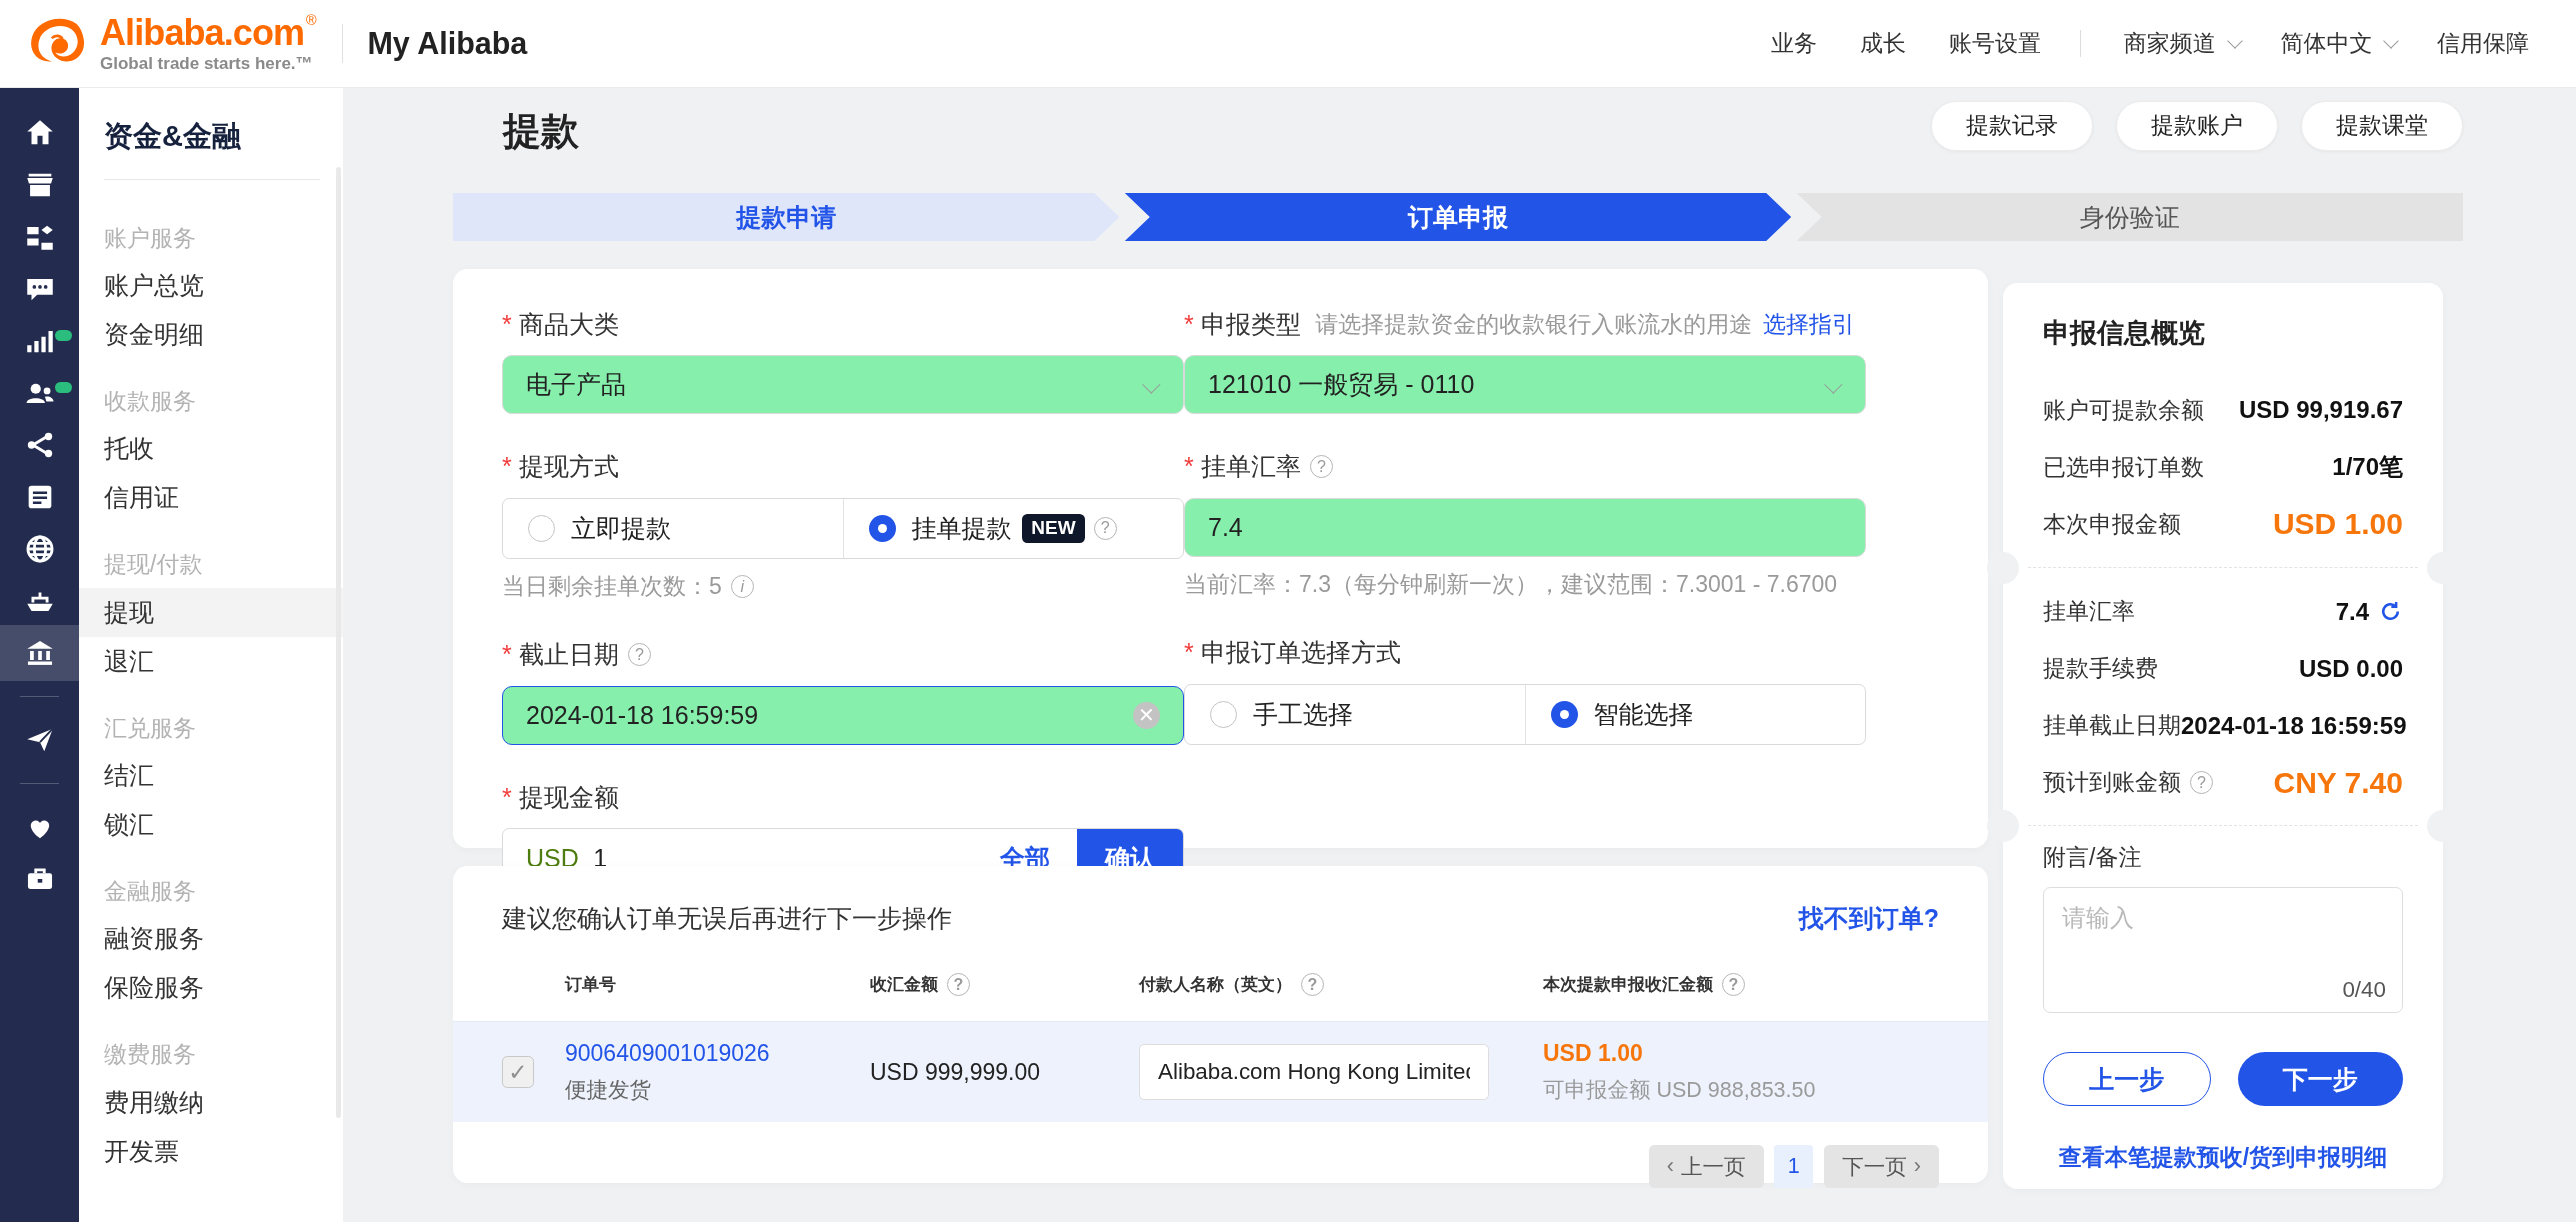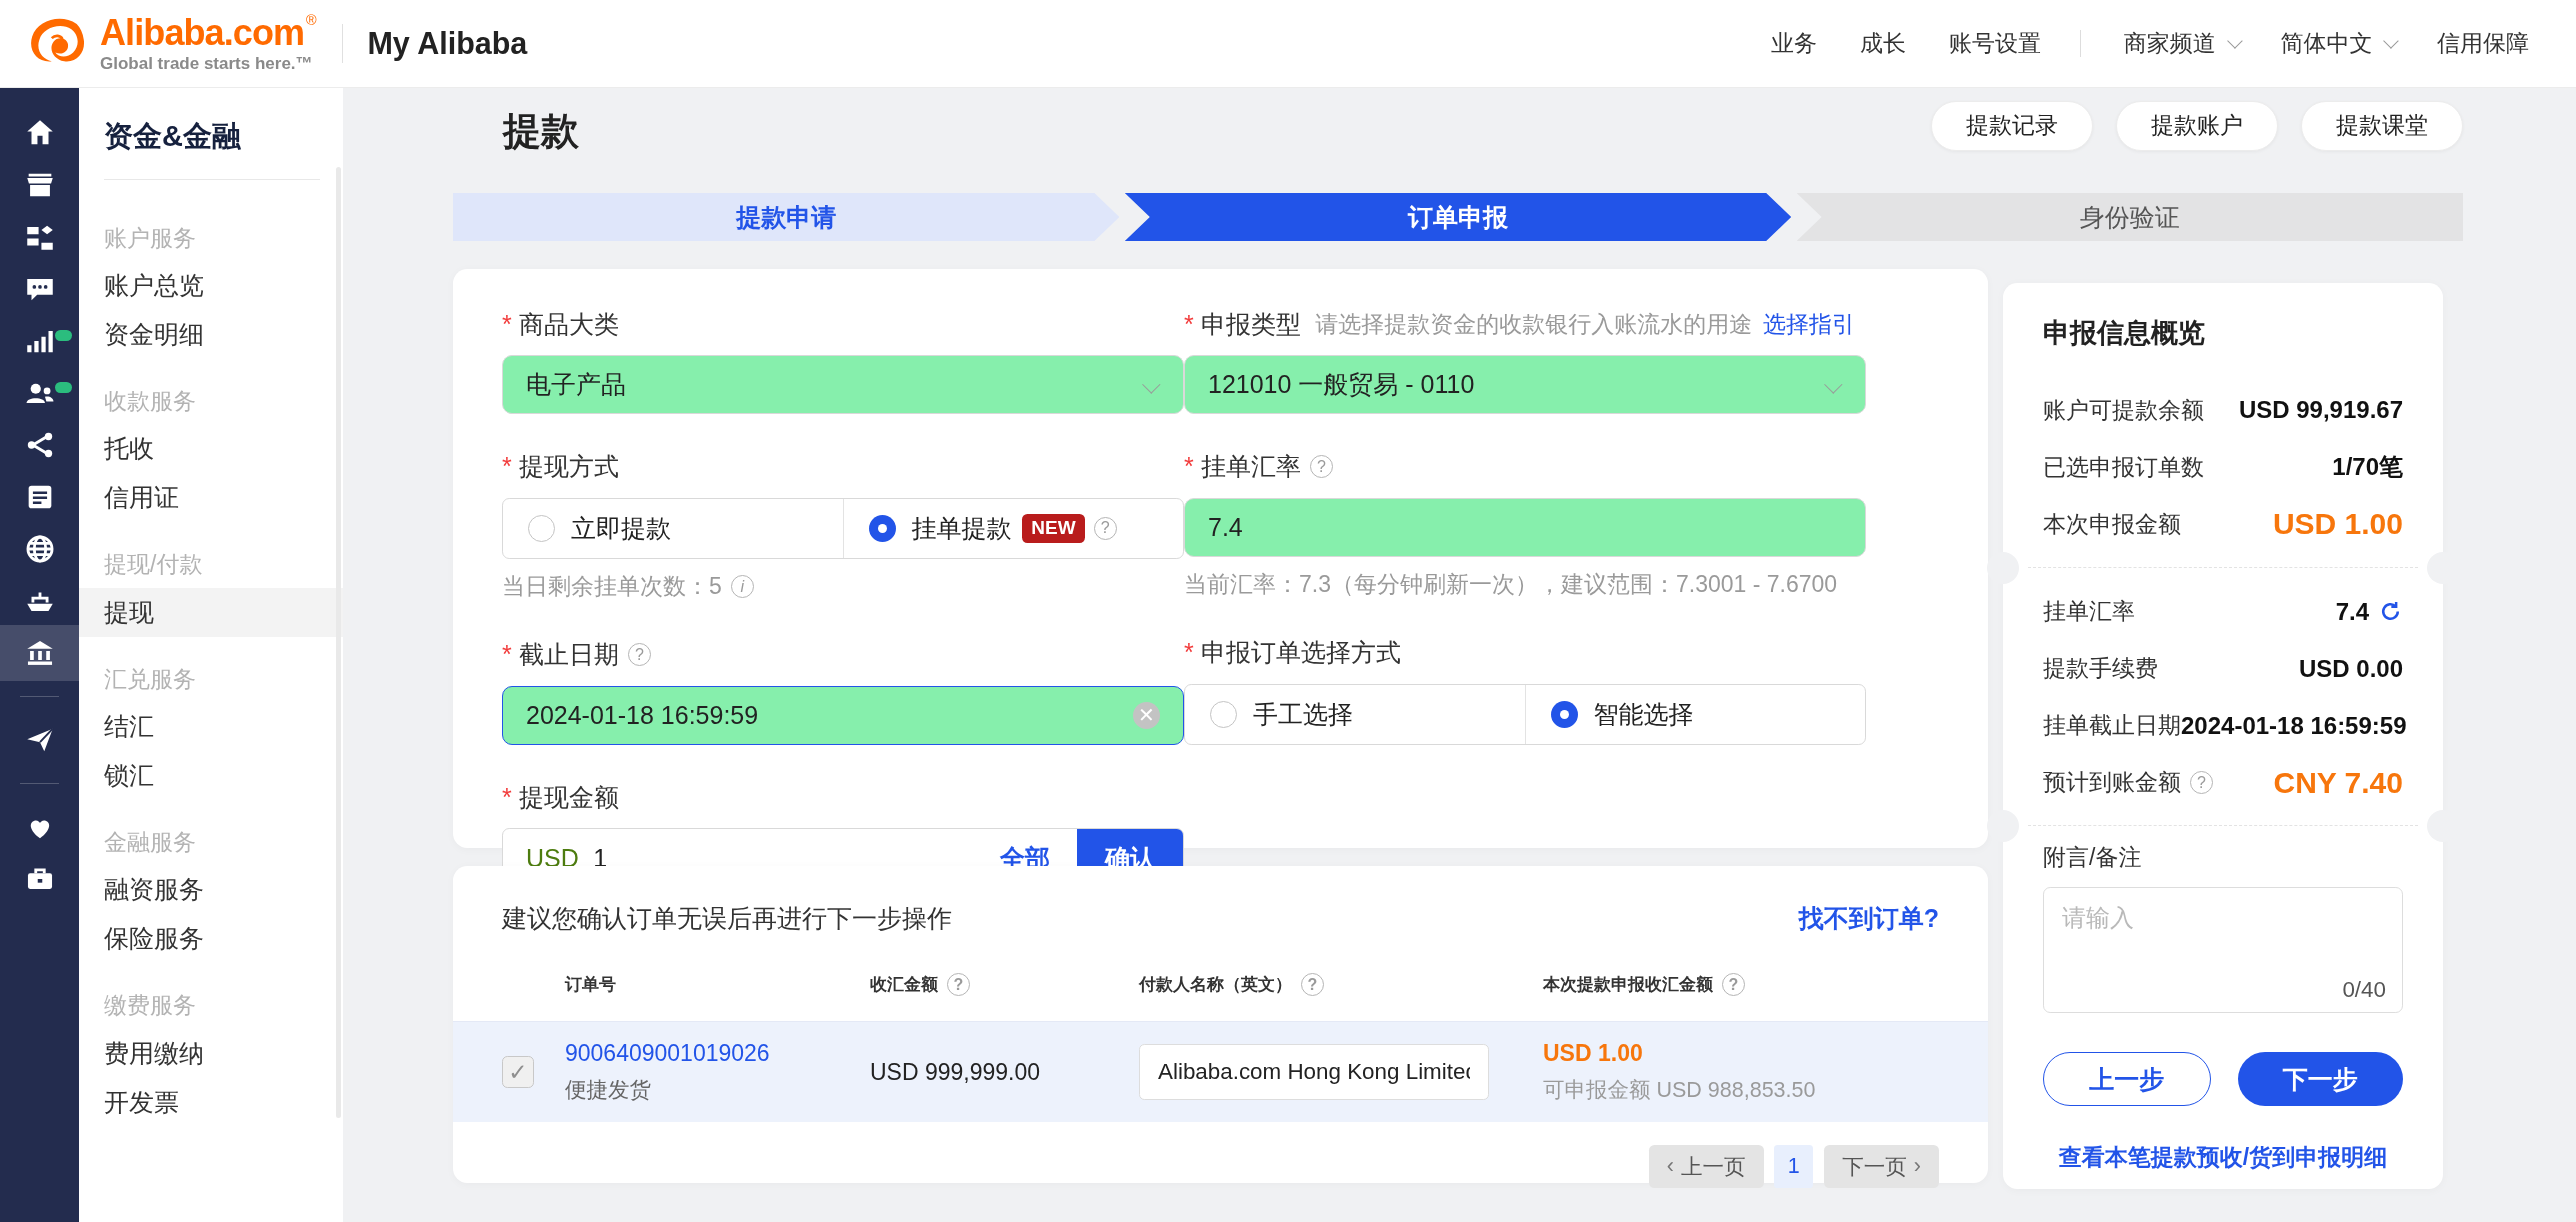--- a/index.html
+++ b/index.html
@@ -72,21 +72,21 @@
   .tinput.focused { border:1.8px solid #2254e8; }
   .clear-ic { width:27px; height:27px; border-radius:50%; background:#c3c3c3; color:#fff; font-size:20px; display:flex; align-items:center; justify-content:center; cursor:pointer; flex:none; }
 
   .radio-box { height:61px; border:0.9px solid #d9d9d9; border-radius:7.2px; display:flex; background:#fff; }
   .radio-opt { flex:1; display:flex; align-items:center; padding-left:25px; cursor:pointer; position:relative; }
   .radio-opt + .radio-opt { border-left:0.9px solid #e3e3e3; }
   .rdot { width:27px; height:27px; border-radius:50%; border:1.8px solid #c4c4c4; background:#fff; margin-right:16px; flex:none; }
   .radio-opt.selected .rdot { border:none; background:#2254e8; position:relative; }
   .radio-opt.selected .rdot::after { content:""; position:absolute; left:9px; top:9px; width:9px; height:9px; border-radius:50%; background:#fff; }
   .radio-opt span.rlabel { font-size:25px; color:#222; white-space:nowrap; }
-  .badge-new { background:#b91c1c; color:#fff; font-size:19px; font-weight:bold; border-radius:5.4px; padding:3.6px 9px; margin-left:10.8px; }
+  .badge-new { background:#0f172a; color:#fff; font-size:19px; font-weight:bold; border-radius:5.4px; padding:3.6px 9px; margin-left:10.8px; }
   .helper { font-size:23px; color:#9a9a9a; margin-top:12.6px; display:flex; align-items:center; white-space:nowrap; }
 
   .qic { width:23px; height:23px; border-radius:50%; border:1.8px solid #b5b5b5; color:#9a9a9a; font-size:16px; display:inline-flex; align-items:center; justify-content:center; margin-left:9px; flex:none; }
   .qic::before { content:"?"; }
   .iic { width:23px; height:23px; border-radius:50%; border:1.8px solid #b5b5b5; color:#9a9a9a; font-size:16px; display:inline-flex; align-items:center; justify-content:center; margin-left:9px; flex:none; }
   .iic::before { content:"i"; font-style:italic; }
 
   .amount-group { height:61px; border:0.9px solid #d9d9d9; border-radius:7.2px; display:flex; align-items:center; overflow:hidden; background:#fff; }
   .cur { color:#4d7c0f; font-size:25px; margin-left:23px; }
   .amount-group input { border:none; outline:none; flex:1; font-size:25px; margin-left:14.4px; color:#222; font-family:inherit; }
@@ -279,20 +279,21 @@
     <div class="sb-item">资金明细</div>
   </div>
   <div class="sb-section">
     <div class="sb-header">收款服务</div>
     <div class="sb-item">托收</div>
     <div class="sb-item">信用证</div>
   </div>
   <div class="sb-section">
     <div class="sb-header">提现/付款</div>
     <div class="sb-item active">提现</div>
+    <div class="sb-item">退汇</div>
   </div>
   <div class="sb-section">
     <div class="sb-header">汇兑服务</div>
     <div class="sb-item">结汇</div>
     <div class="sb-item">锁汇</div>
   </div>
   <div class="sb-section">
     <div class="sb-header">金融服务</div>
     <div class="sb-item">融资服务</div>
     <div class="sb-item">保险服务</div>

